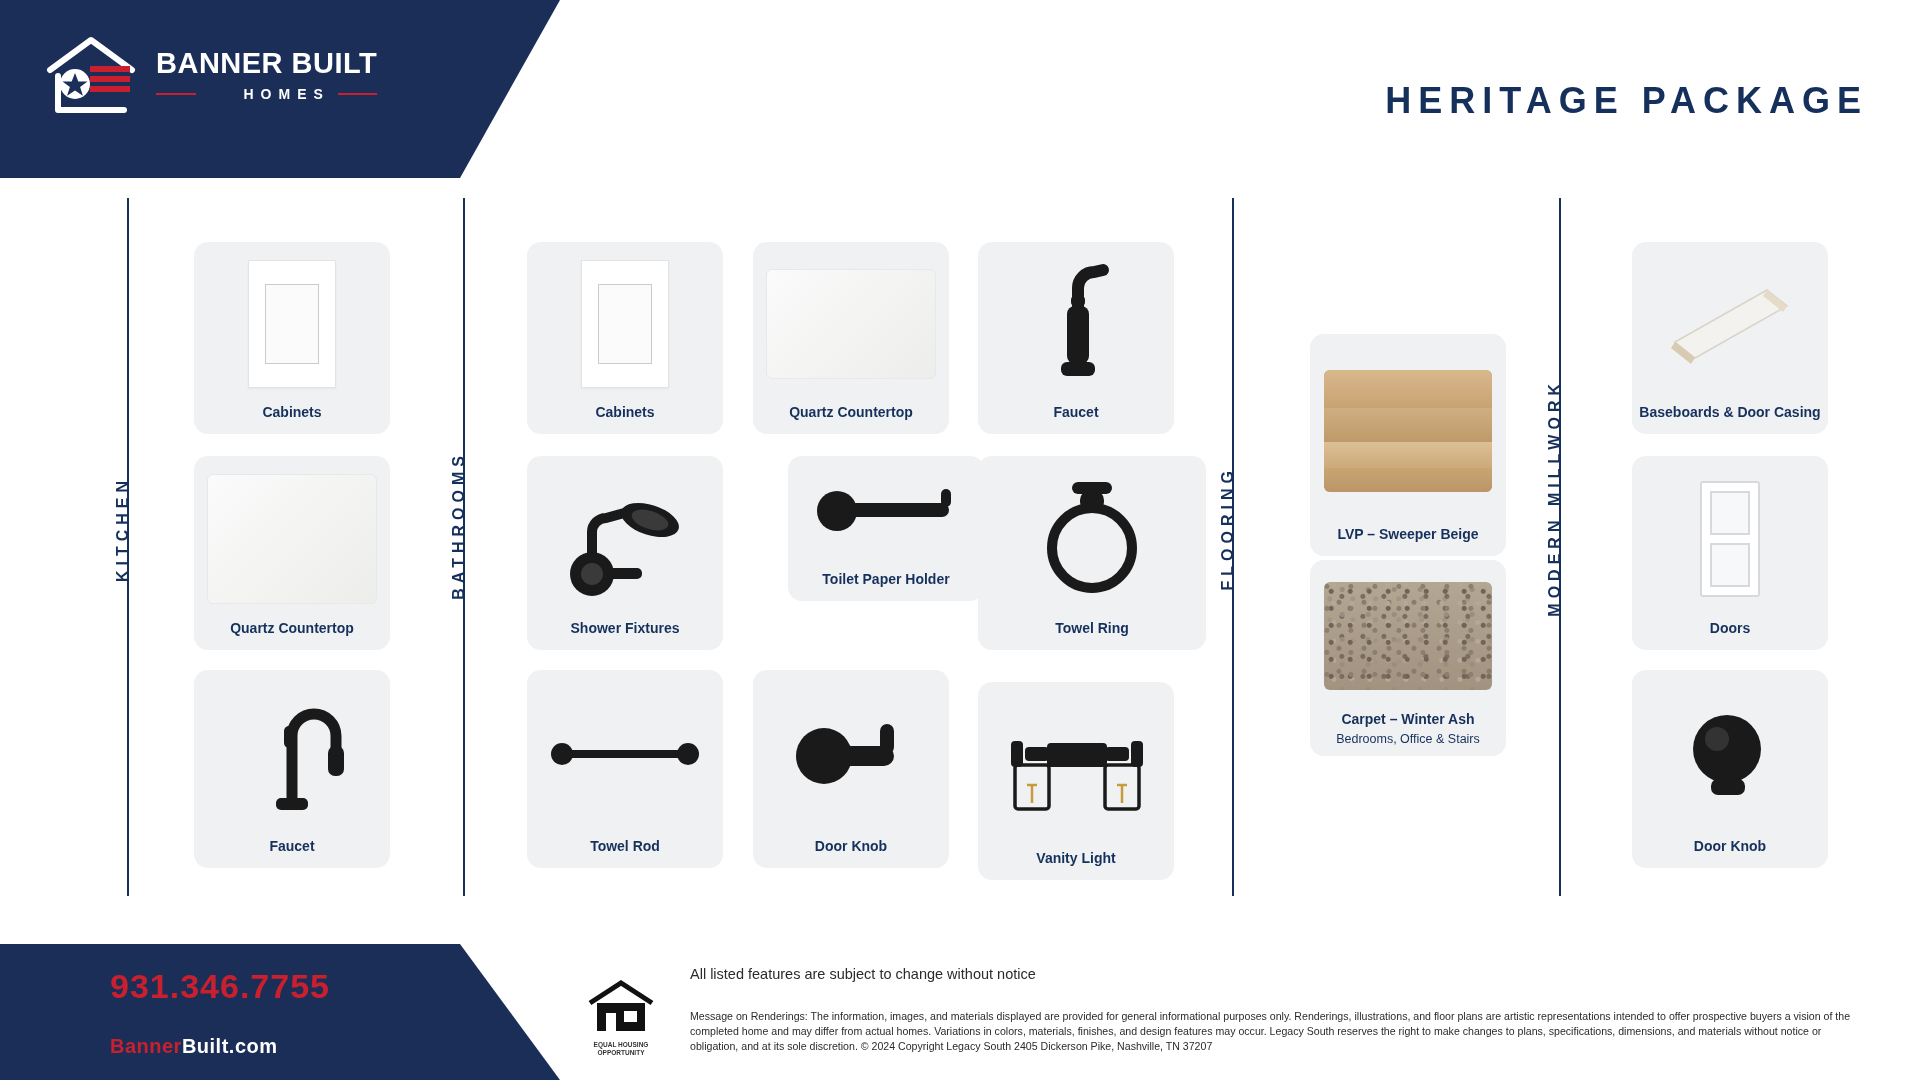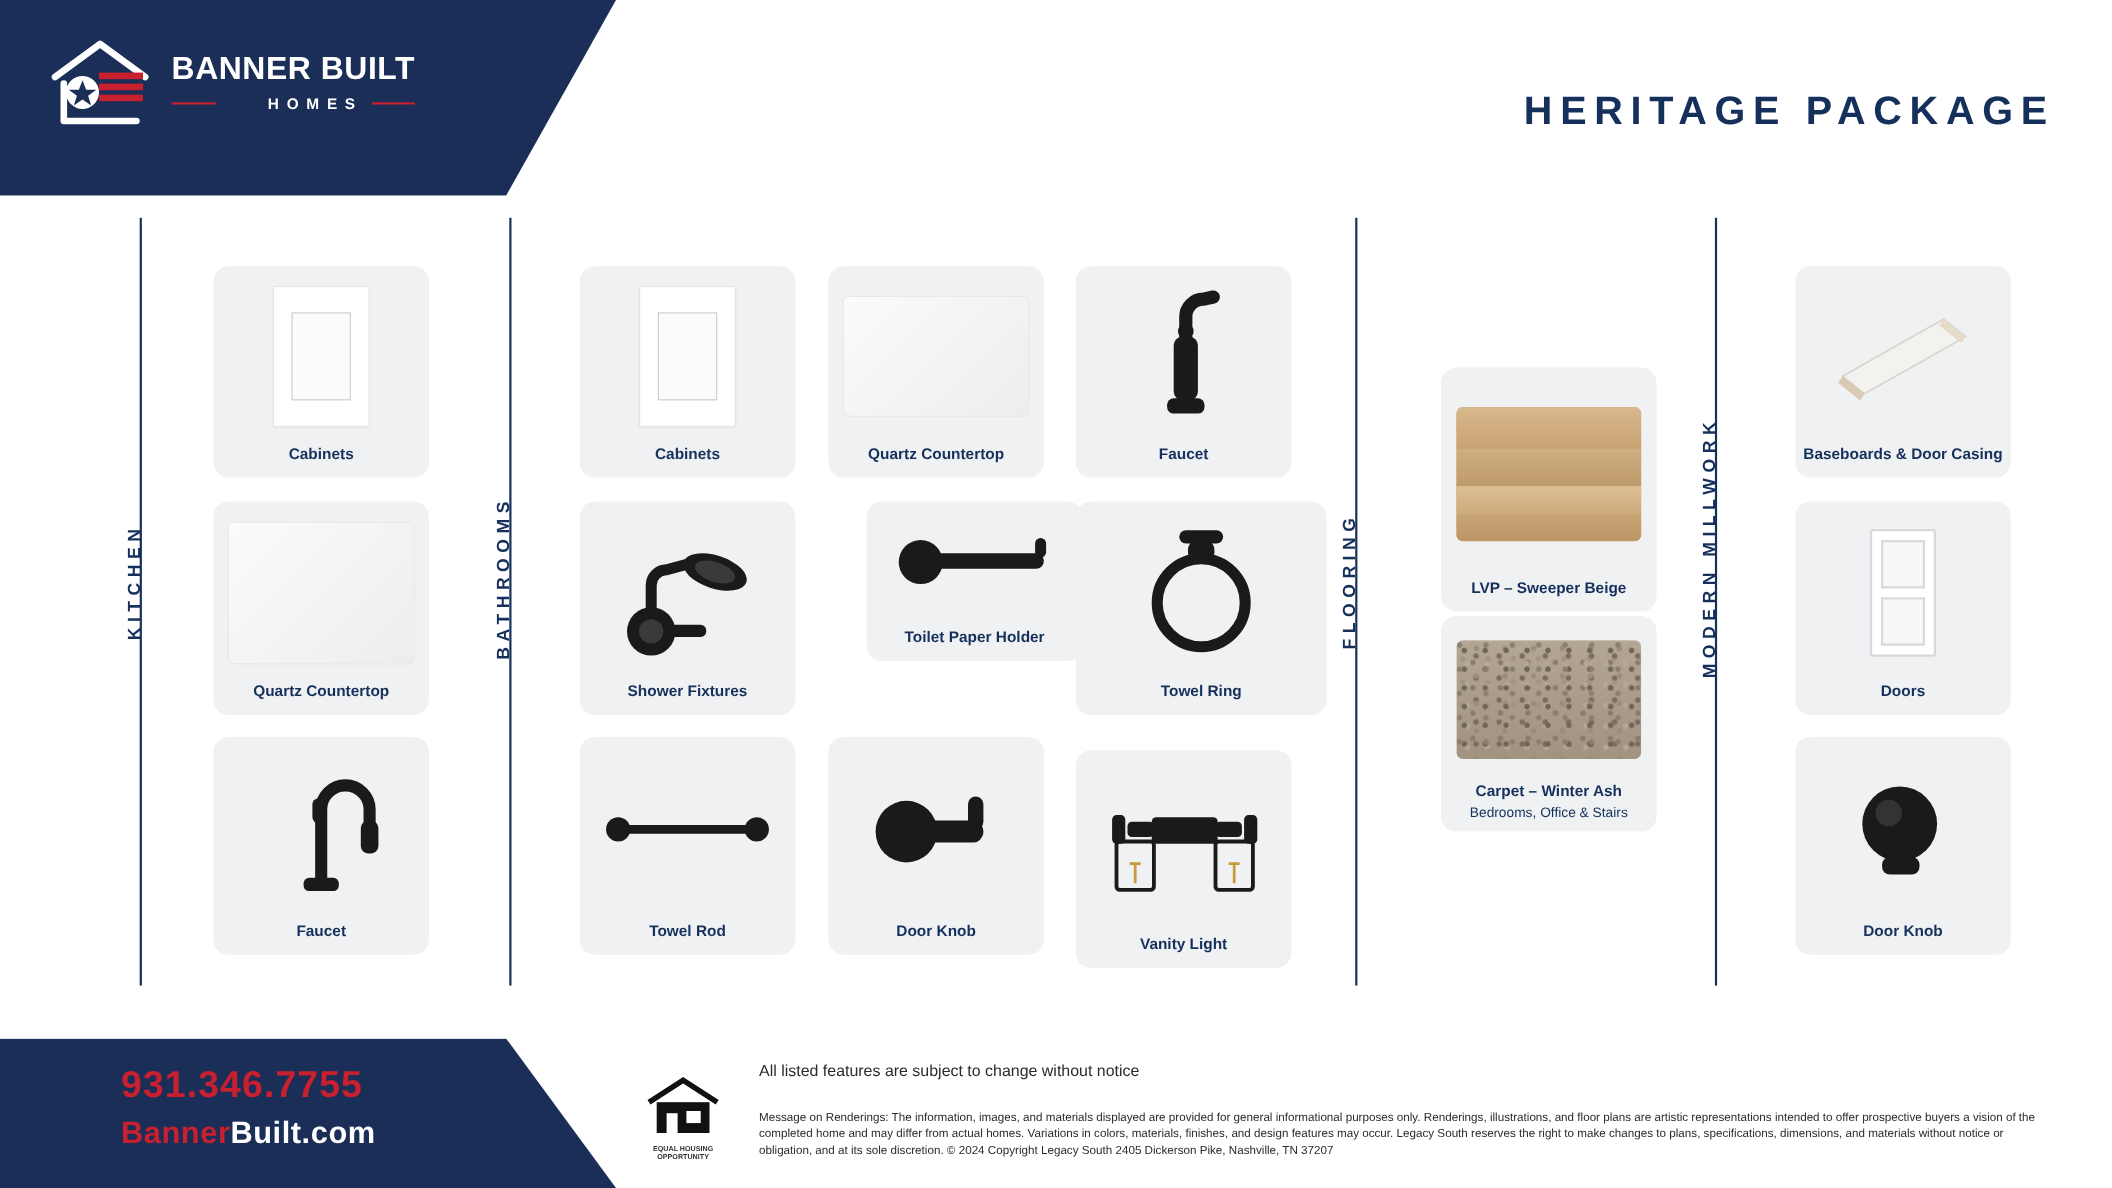--- a/index.html
+++ b/index.html
@@ -198,22 +198,22 @@
     left: 110px;
     bottom: 74px;
     font-size: 34px;
     font-weight: bold;
     color: #c8202e;
     letter-spacing: 1px;
   }
   .website {
     position: absolute;
     left: 110px;
-    bottom: 34px;
-    font-size: 28px;
+    bottom: 22px;
+    font-size: 20px;
     font-weight: bold;
     color: #ffffff;
     letter-spacing: .5px;
   }
   .website .red { color: #c8202e; }
   .eho {
     position: absolute;
     left: 584px;
     bottom: 24px;
     width: 74px;

